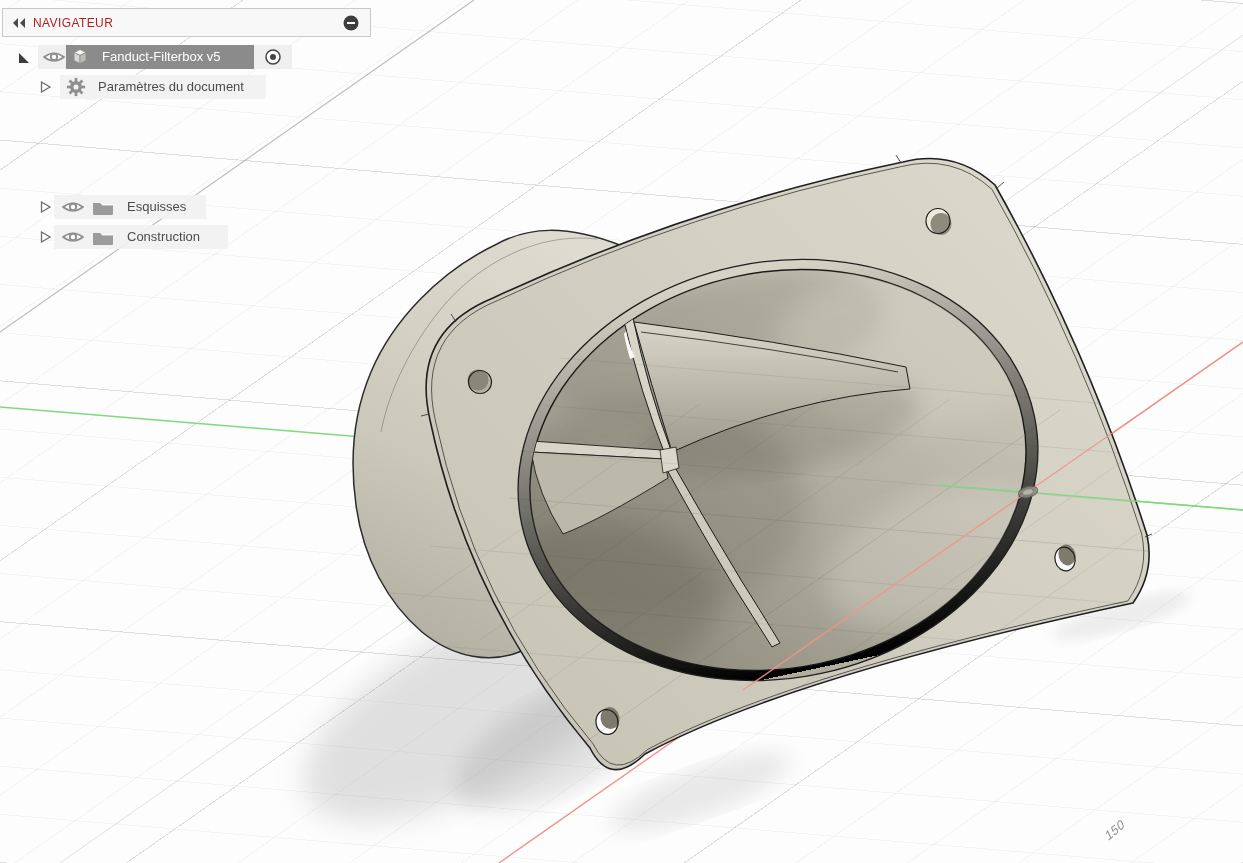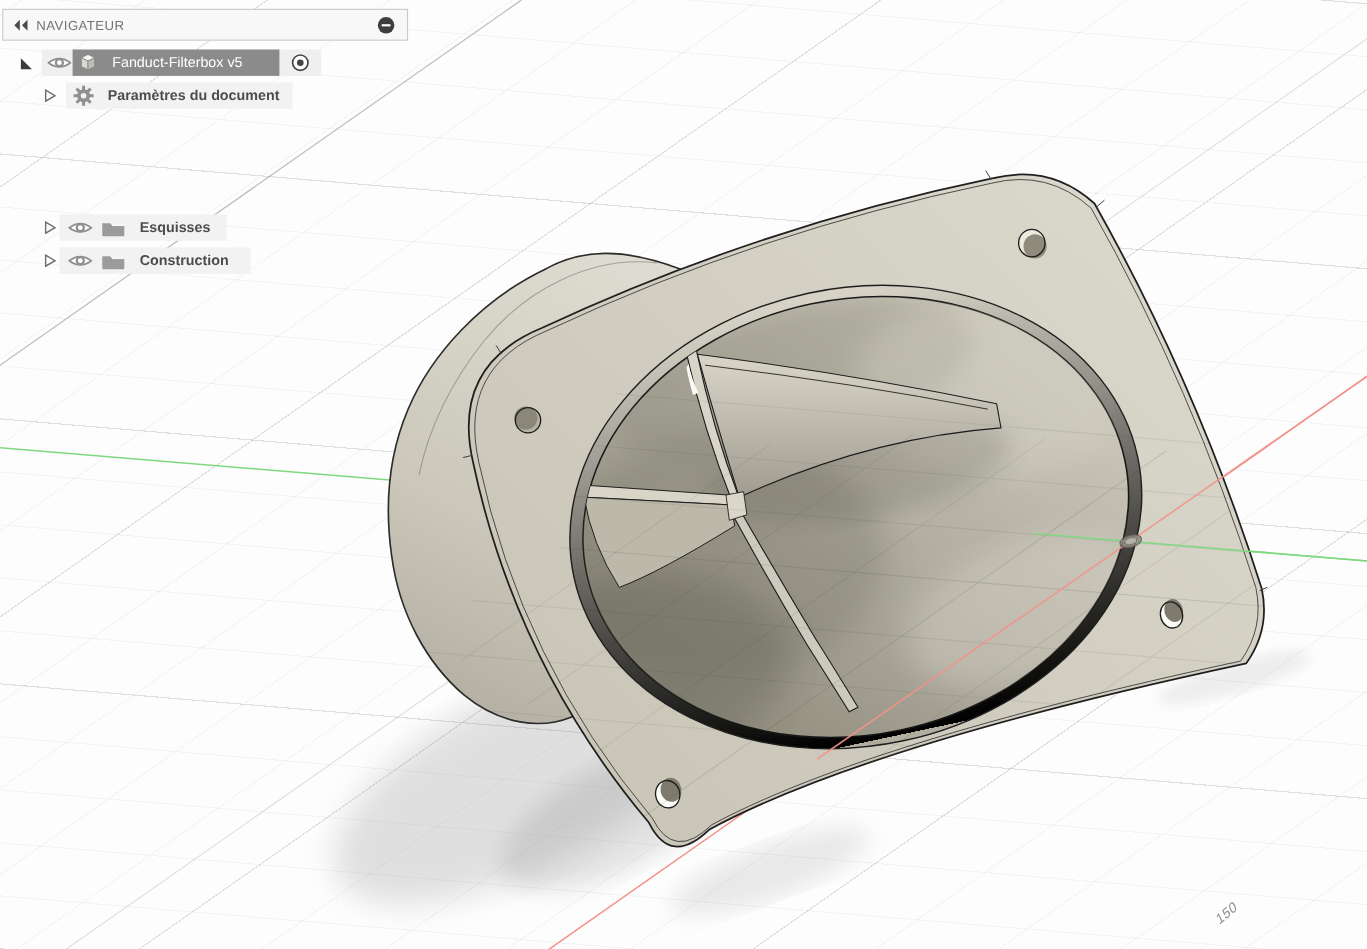--- a/index.html
+++ b/index.html
@@ -9,30 +9,30 @@
          background-image:
            repeating-linear-gradient(-35deg, rgba(90,90,90,0.14) 0 1px, transparent 1px 320px),
            repeating-linear-gradient(4.8deg, rgba(90,90,90,0.14) 0 1px, transparent 1px 240px),
            repeating-linear-gradient(-35deg, rgba(90,90,90,0.055) 0 1px, transparent 1px 64px),
            repeating-linear-gradient(4.8deg, rgba(90,90,90,0.055) 0 1px, transparent 1px 48px);}
   #scene{position:absolute;left:0;top:0;}
   
   #navigator{position:absolute;left:0;top:0;width:400px;height:260px;}
   #nav-header{position:absolute;left:2px;top:8px;width:367px;height:27px;
               background:#f8f8f8;border:1px solid #c9c9c9;display:flex;align-items:center;}
-  #nav-title{font-size:12px;color:#737373;letter-spacing:.4px;margin-left:30px;}
+  #nav-title{font-size:12px;color:#b91c1c;letter-spacing:.4px;margin-left:30px;}
   .hdr-collapse{position:absolute;left:8px;top:7px;width:16px;height:14px;cursor:pointer;}
   .hdr-min{position:absolute;right:10px;top:5px;width:18px;height:18px;cursor:pointer;}
   .trow{position:absolute;left:0;height:24px;width:340px;font-size:13px;color:#4c4c4c;}
   .chip{position:absolute;top:0;height:24px;background:rgba(241,241,241,0.93);}
   .chip.sel{background:#8b8b8b;}
   .tri{position:absolute;left:40px;top:6px;width:12px;height:12px;cursor:pointer;}
   .tri.root{left:18px;top:7px;}
   .ico{position:absolute;top:4px;cursor:pointer;}
-  .lbl{position:absolute;top:0;line-height:24px;white-space:nowrap;font-weight:bold;}
+  .lbl{position:absolute;top:0;line-height:24px;white-space:nowrap;}
   .lbl.root{color:#fff;font-weight:normal;}
   #scale-label{position:absolute;left:1104px;top:823px;font-size:12.5px;color:#8e8e8e;
                transform:rotate(-40deg) skewX(-15deg);letter-spacing:.5px;}
 </style>
 </head>
 <body>
 
 <div id="stage">
 
   <svg id="scene" width="1243" height="863" viewBox="0 0 1243 863">

